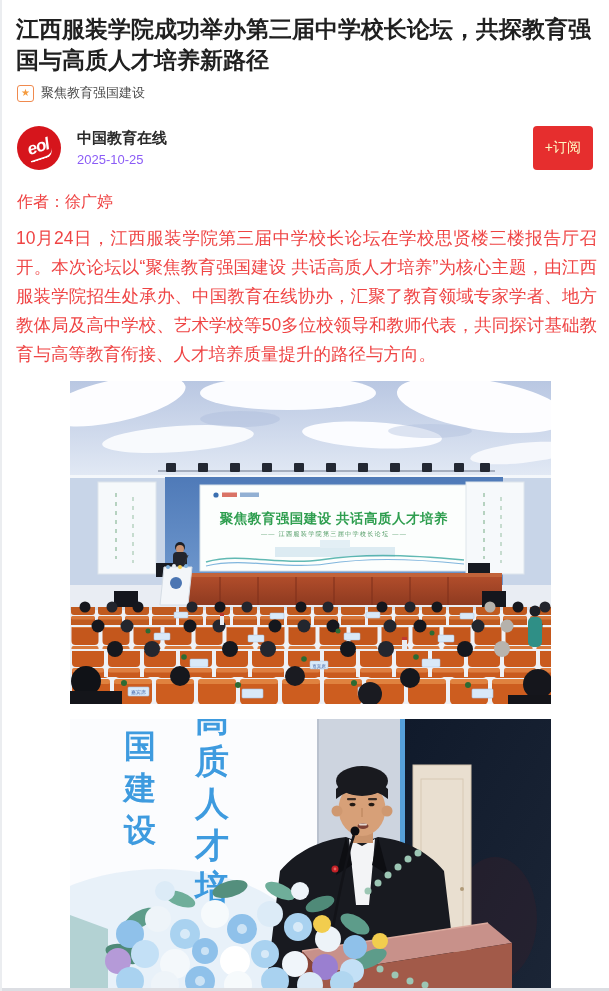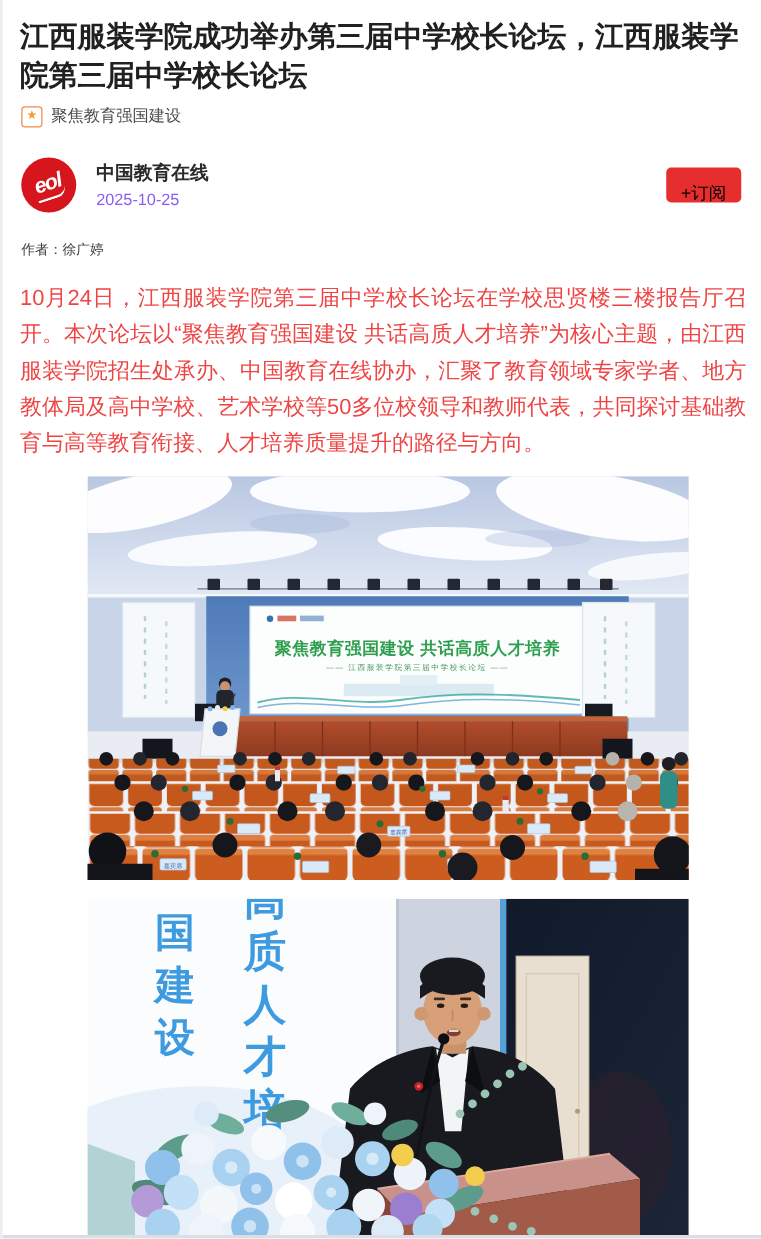--- a/index.html
+++ b/index.html
@@ -31,43 +31,43 @@
   }
   .avatar span {
     color:#fff; font-style:italic; font-weight:700; font-size:17px;
     transform:rotate(-18deg); letter-spacing:-1px;
     border-bottom:2px solid #fff; border-radius:0 0 8px 2px; padding:0 1px 1px 1px;
   }
   .pub-meta { margin-left:16px; }
   .pub-name { font-size:15px; font-weight:600; color:#2a2a2a; }
   .pub-date { font-size:13px; color:#8b5cf6; margin-top:4px; }
   .subscribe {
-    margin-left:auto; background:#e62e2e; color:#000000; border:none; border-radius:4px;
-    font-size:14px; height:28px; padding:12px 12px; cursor:pointer;
+    margin-left:auto; background:#e62e2e; color:#fef9c3; border:none; border-radius:4px;
+    font-size:14px; height:44px; padding:12px 12px; cursor:pointer;
     font-family:"Liberation Sans","DejaVu Sans",sans-serif;
   }
-  .author { position:absolute; left:15px; top:192px; font-size:11px; color:#404040;text-align:center; }
+  .author { position:absolute; left:15px; top:192px; font-size:16px; color:#ef4444;text-align:center; }
   .body-text {
     position:absolute; left:14px; top:224px; width:581px;
     font-size:17.5px; line-height:29px; color:#ef4444; text-align:justify;
   }
   figure.photo { position:absolute; left:68px; margin:0; line-height:0; }
   #photo1 { top:381px; }
   #photo2 { top:719px; }
   .bottom-strip {
     position:absolute; left:0; bottom:0; width:100%; height:3px; background:#dcdee3;
   }
   svg text { font-family:"Liberation Sans","DejaVu Sans",sans-serif; }
 </style>
 </head>
 <body>
 
 <div class="page">
 
-  <h1 class="title">江西服装学院成功举办第三届中学校长论坛，江西服装学院第三届中学校长论坛</h1>
+  <h1 class="title">江西服装学院成功举办第三届中学校长论坛，共探教育强国与高质人才培养新路径</h1>
 
   <div class="badge-row">
     <span class="badge-icon">★</span>
     <span>聚焦教育强国建设</span>
   </div>
 
   <div class="pub-row">
     <div class="avatar">
       <span>eol</span>
     </div>

